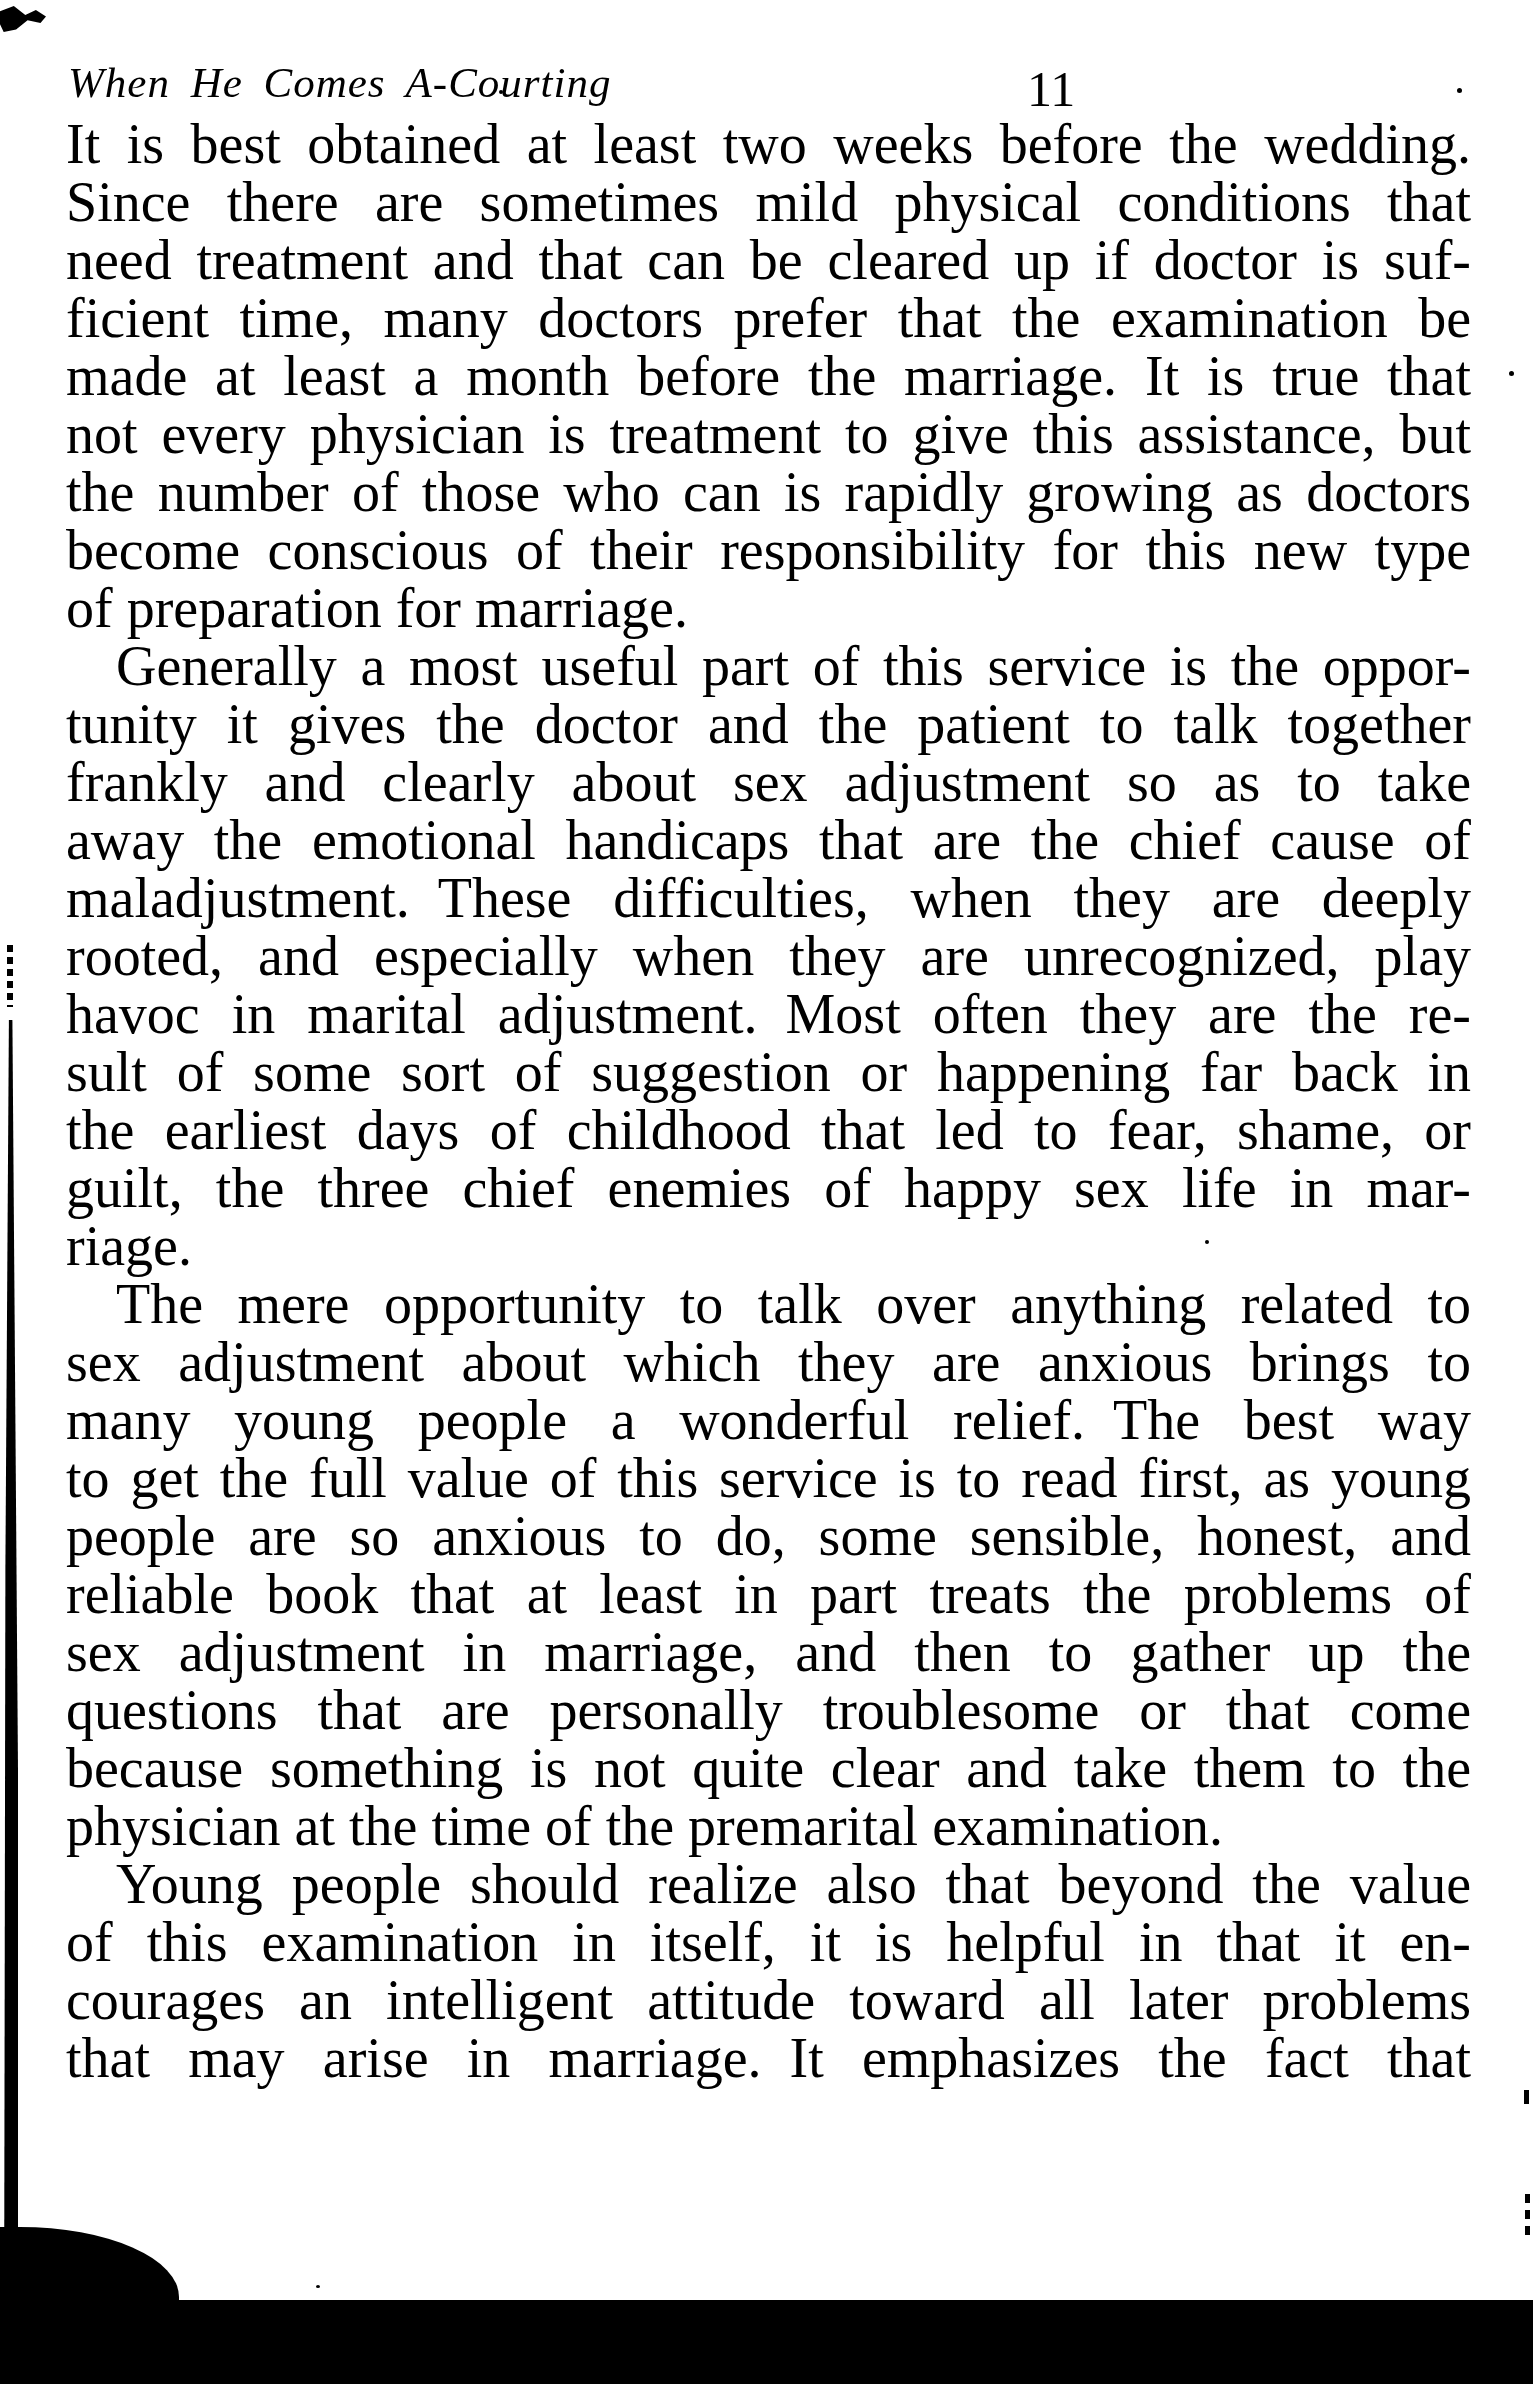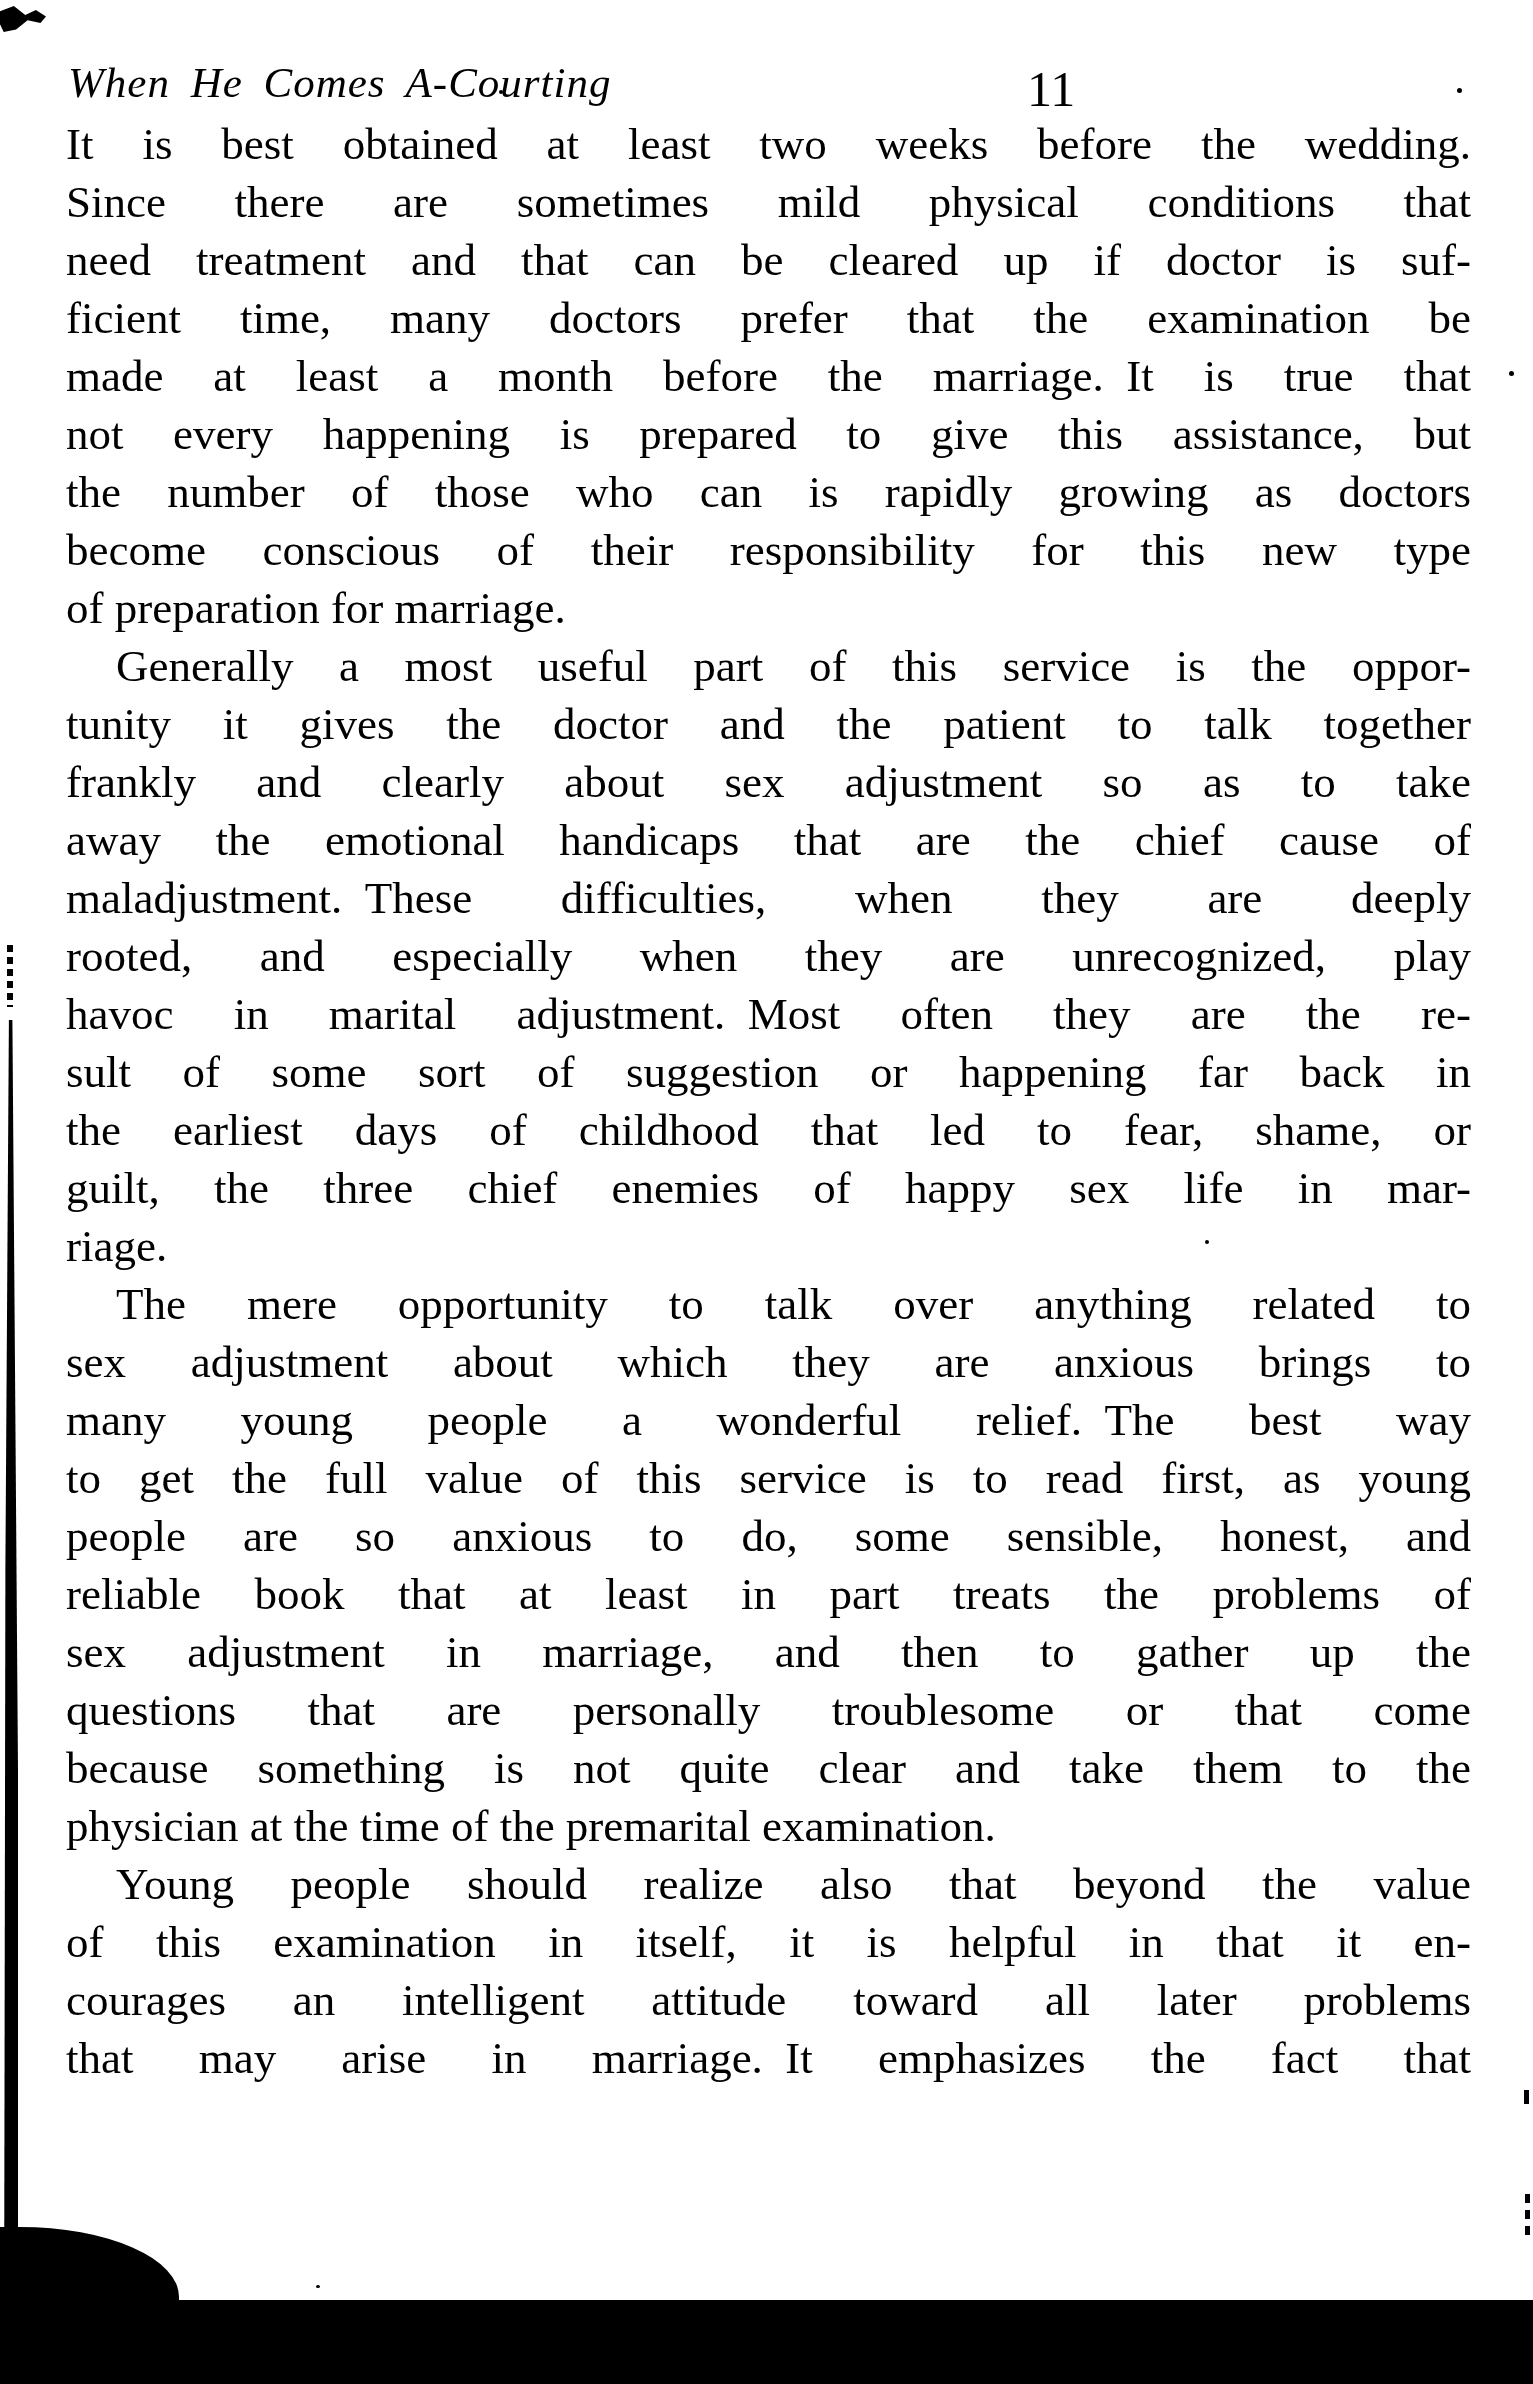--- a/index.html
+++ b/index.html
@@ -32,21 +32,21 @@
     top: 60px;
     font-size: 50px;
   }
 
   
   .body-text {
     position: absolute;
     left: 66px;
     top: 115px;
     width: 1405px;
-    font-size: 45px;
+    font-size: 56px;
     line-height: 58px;
   }
   .para.gap { }
   .line { text-align: justify; text-align-last: left; }
   .line.just { text-align-last: justify; }
   .line.first { text-indent: 50px; }
 
   
   .artifact { position: absolute; background: #000; }
   .smudge-top-left {
@@ -90,21 +90,21 @@
 
   <div class="header-page">11</div>
 
   <div class="body-text">
       <div class="para">
         <div class="line just">It is best obtained at least two weeks before the wedding.</div>
         <div class="line just">Since there are sometimes mild physical conditions that</div>
         <div class="line just">need treatment and that can be cleared up if doctor is suf-</div>
         <div class="line just">ficient time, many doctors prefer that the examination be</div>
         <div class="line just">made at least a month before the marriage. It is true that</div>
-        <div class="line just">not every happening is prepared to give this assistance, but</div>
+        <div class="line just">not every physician is treatment to give this assistance, but</div>
         <div class="line just">the number of those who can is rapidly growing as doctors</div>
         <div class="line just">become conscious of their responsibility for this new type</div>
         <div class="line">of preparation for marriage.</div>
       </div>
       <div class="para gap">
         <div class="line just first">Generally a most useful part of this service is the oppor-</div>
         <div class="line just">tunity it gives the doctor and the patient to talk together</div>
         <div class="line just">frankly and clearly about sex adjustment so as to take</div>
         <div class="line just">away the emotional handicaps that are the chief cause of</div>
         <div class="line just">maladjustment. These difficulties, when they are deeply</div>

